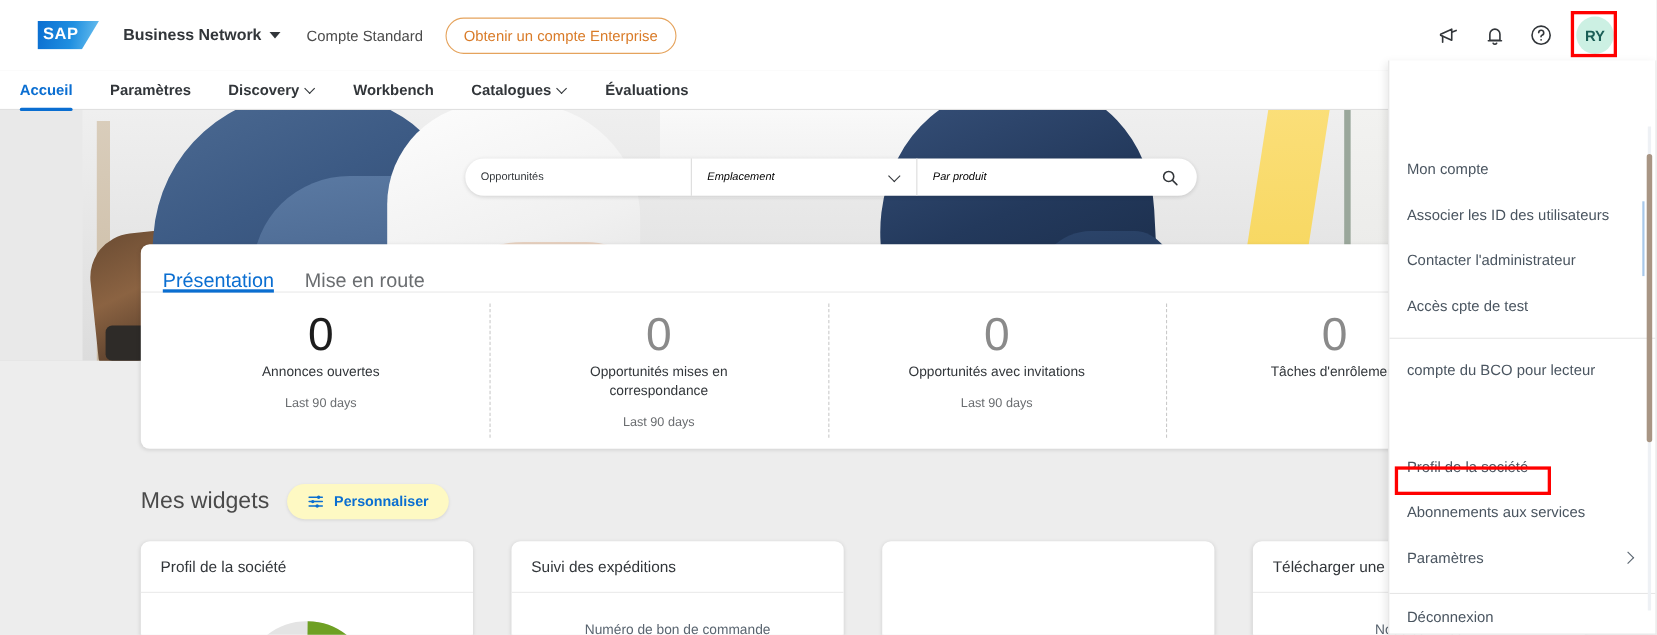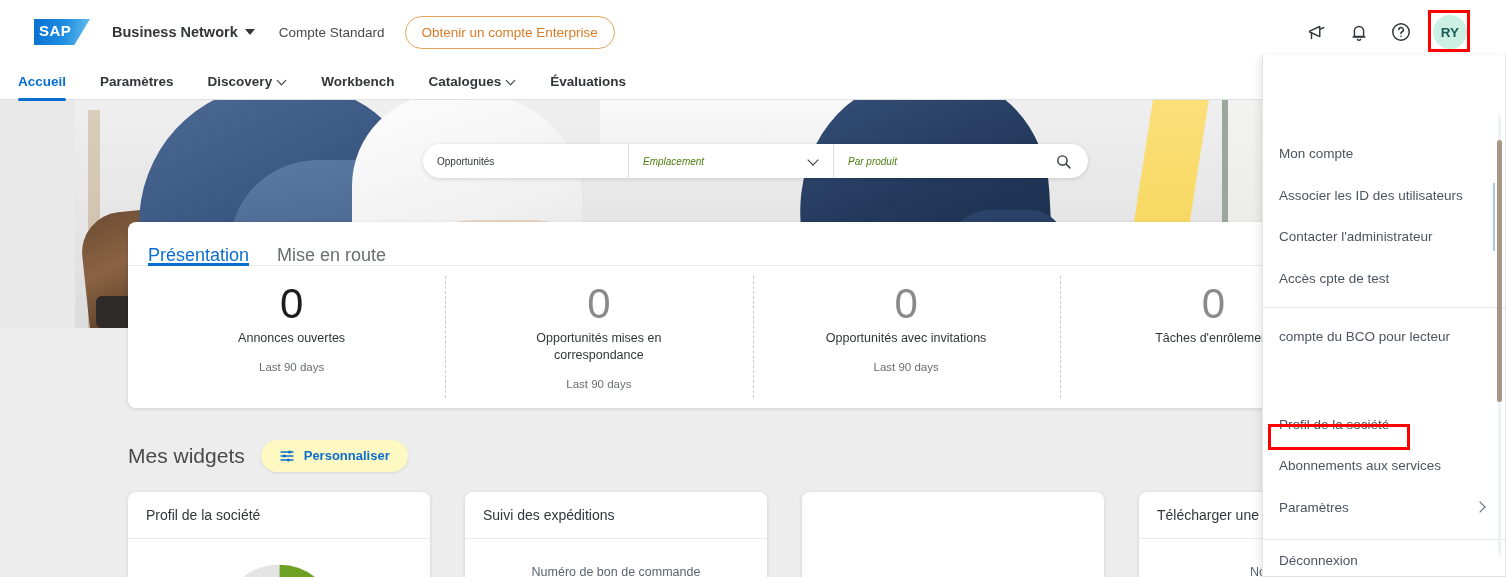--- a/index.html
+++ b/index.html
@@ -176,21 +176,21 @@
     background: #ffffff; border-radius: 17px; display: flex; align-items: center;
     box-shadow: 0 1px 4px rgba(0,0,0,.14); z-index: 5;
   }
   .sb-seg {
     height: 34px; display: flex; align-items: center; padding: 0 14px;
     font-size: 10px; color: #32363a;
   }
   .sb-seg.s1 { width: 205px; }
   .sb-seg.s2 { width: 205px; border-left: 1px solid #dcdcdc; justify-content: space-between; }
   .sb-seg.s3 { flex: 1; border-left: 1px solid #dcdcdc; justify-content: space-between; padding-right:16px;}
-  .sb-ph { color: #4d7c0f; font-style: italic; }
+  .sb-ph { color: #000000; font-style: italic; }
   .sb-chev { width: 10px; height: 10px; position: relative; }
   .sb-chev::after { content:""; position:absolute; left:0; top:0;
     width:7px; height:7px; border-right:1.6px solid #32363a;
     border-bottom:1.6px solid #32363a; transform: rotate(45deg); }
 
   
   .ovcard {
     position: absolute; left: 128px; top: 222px; width: 1249px; height: 186px;
     background: #ffffff; border-radius: 8px;
     box-shadow: 0 1px 4px rgba(0,0,0,.12); z-index: 6; overflow: hidden;

